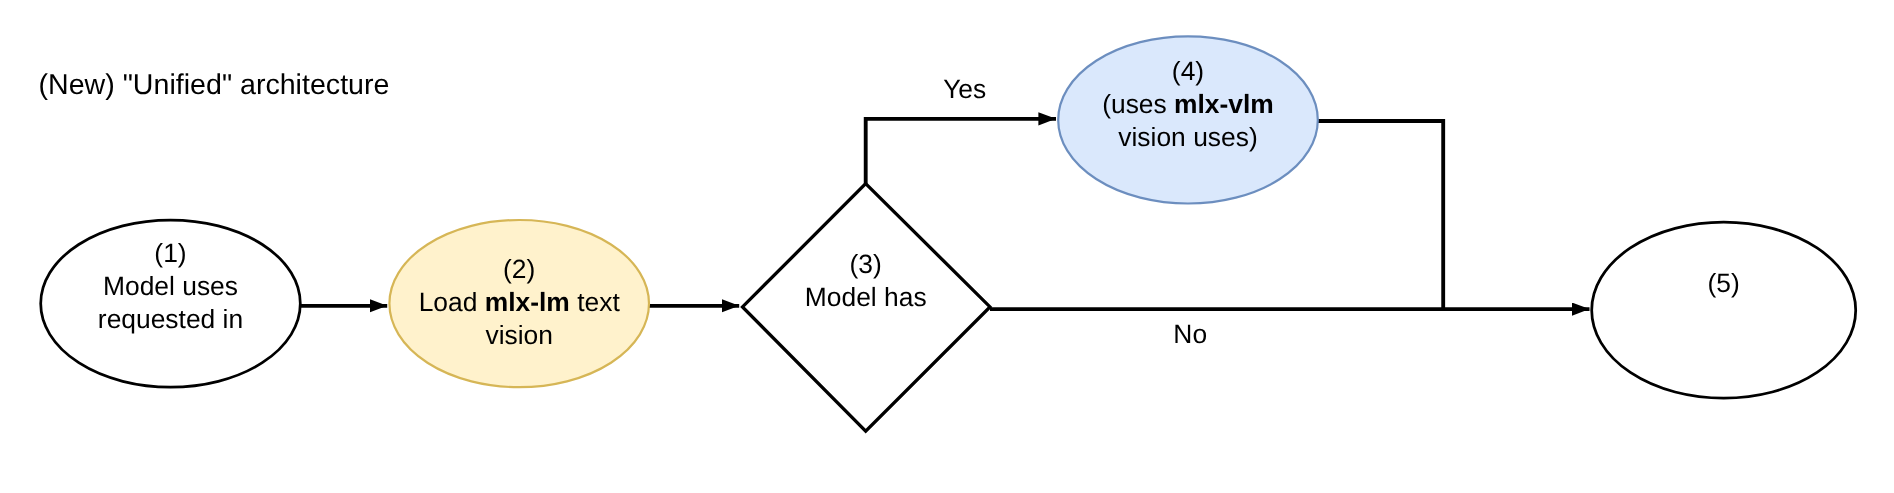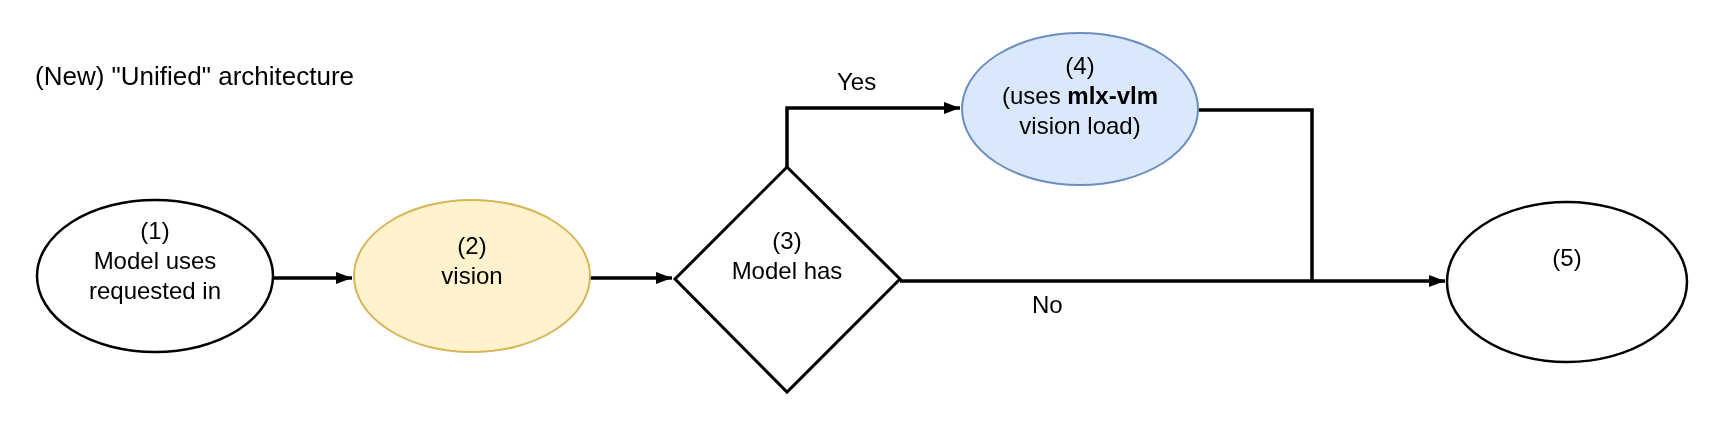--- a/index.html
+++ b/index.html
@@ -23,20 +23,21 @@
   }
   .node-label {
     position: absolute;
     width: 260px;
     text-align: center;
     font-size: 24px;
     line-height: 30px;
   }
   .edge-label {
     position: absolute;
+    text-align: center;
     font-size: 24px;
     line-height: 30px;
   }
   .bold { font-weight: bold; margin-top: 12px; }
   .edge { fill: none; stroke-width: 3.5; }
   .shape-plain  { stroke-width: 2.5; }
   .shape-tinted { stroke-width: 2; }
   .shape-diamond { stroke-width: 3; }
 </style>
 </head>
@@ -67,32 +68,33 @@
   <div class="diagram-title">(New) "Unified" architecture</div>
 
   <div class="node-label" style="left:25px; top:216px;">
     <div>(1)</div>
     <div>Model uses</div>
     <div>requested in</div>
   </div>
 
   <div class="node-label" style="left:342px; top:231px;">
     <div>(2)</div>
+    <div><span>Load </span><span class="bold">mlx-lm</span><span> text</span></div>
     <div>vision</div>
   </div>
 
   <div class="node-label" style="left:657px; top:226px;">
     <div>(3)</div>
     <div>Model has</div>
   </div>
 
   <div class="node-label" style="left:950px; top:51px;">
     <div>(4)</div>
     <div><span>(uses </span><span class="bold">mlx-vlm</span></div>
-    <div>vision load)</div>
+    <div>vision uses)</div>
   </div>
 
   <div class="node-label" style="left:1437px; top:243px;">
     <div>(5)</div>
   </div>
 
   <div class="edge-label" style="left:837px; top:67px; width:80px;">Yes</div>
   <div class="edge-label" style="left:1032px; top:290px; width:100px;">No</div>
 
 </div>

